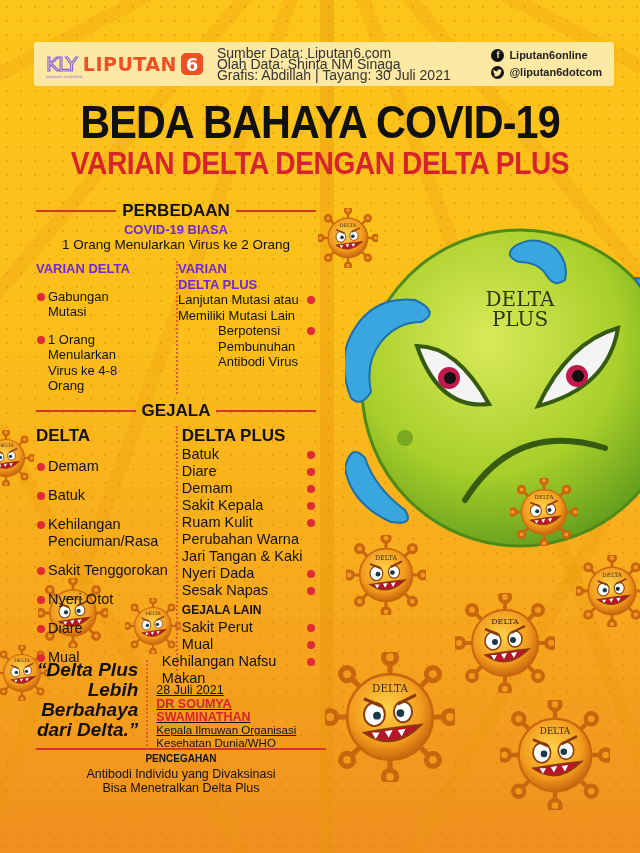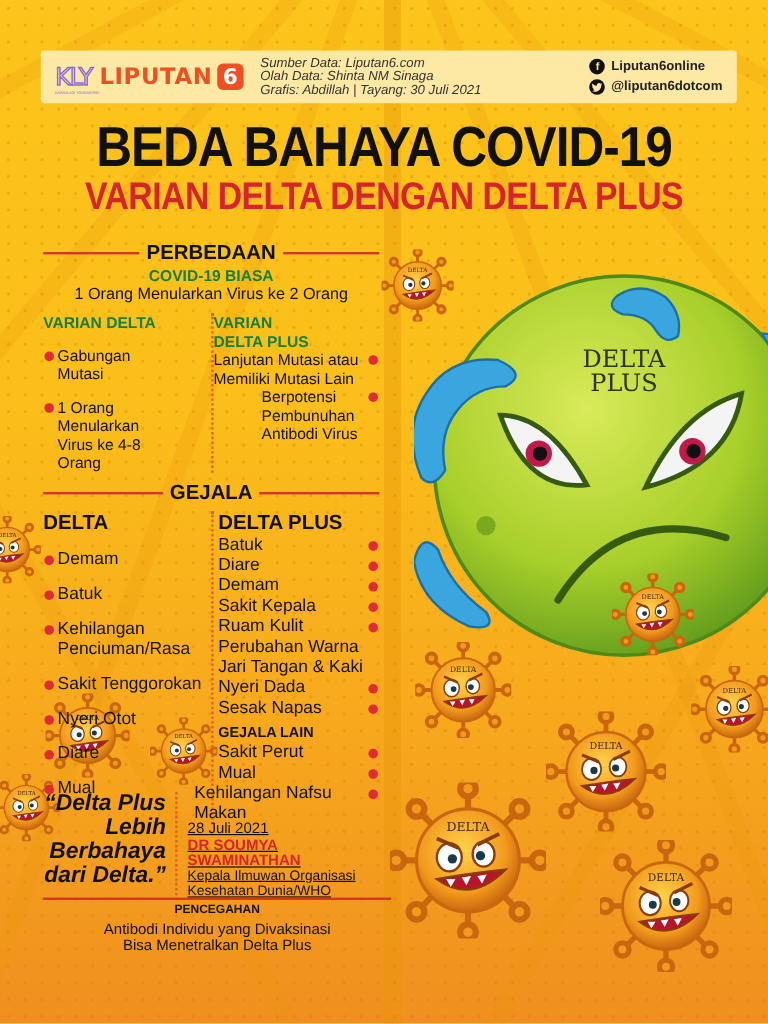--- a/index.html
+++ b/index.html
@@ -37,21 +37,21 @@
   .kly-sub { position: absolute; left: 0; top: 22px; font-size: 3px; color: #8a6ad8; -webkit-text-stroke: 0; letter-spacing: 0; white-space: nowrap; }
   .lip {
     margin-left: 6px; font-family: "DejaVu Sans", sans-serif; font-weight: bold;
     font-size: 19px; color: #f04e23; letter-spacing: 0.5px;
   }
   .six {
     display: inline-flex; align-items: center; justify-content: center; margin-left: 4px;
     width: 22px; height: 22px; background: #f04e23; border-radius: 5px; color: #fff;
     font-weight: bold; font-size: 18px; font-family: "DejaVu Sans", sans-serif;
   }
-  .credits { margin-left: 14px; font-size: 11px; line-height: 11px; color: #333; font-style: italic; }
+  .credits { margin-left: 14px; font-size: 14px; line-height: 11px; color: #333; }
   .social { margin-left: auto; font-size: 11px; font-weight: bold; line-height: 17px; color: #222; }
   .social-row { display: flex; align-items: center; gap: 5px; }
   .soc-ic {
     width: 13px; height: 13px; border-radius: 50%; background: #111; color: #fde8a4;
     font-size: 9px; display: inline-flex; align-items: center; justify-content: center; font-weight: bold;
   }
 
   
   .title {
     position: absolute; left: 0; width: 640px; top: 97px; text-align: center;
@@ -65,21 +65,21 @@
   }
 
   
   .content { position: absolute; left: 36px; top: 200px; width: 280px; }
   .sect-head {
     display: flex; align-items: center; gap: 6px; font-weight: bold; font-size: 17px;
     color: #111; height: 22px;
   }
   .sect-head .line { flex: 1; height: 2px; background: #d8352a; }
   .centered { text-align: center; }
-  .red { color: #15803d; font-weight: bold; }
+  .red { color: #6d28d9; font-weight: bold; }
   .cols { position: relative; display: flex; justify-content: space-between; }
   .vdiv {
     position: absolute; left: 140px; top: 0; bottom: 0; width: 0;
     border-left: 2px dotted #e0622a;
   }
   .col { width: 138px; font-size: 13px; line-height: 15.5px; }
   .col.right { text-align: left; }
   .item { position: relative; }
   .col.left .item { padding-left: 12px; margin-top: 12px; }
   .col.right .item { padding-right: 12px; }

